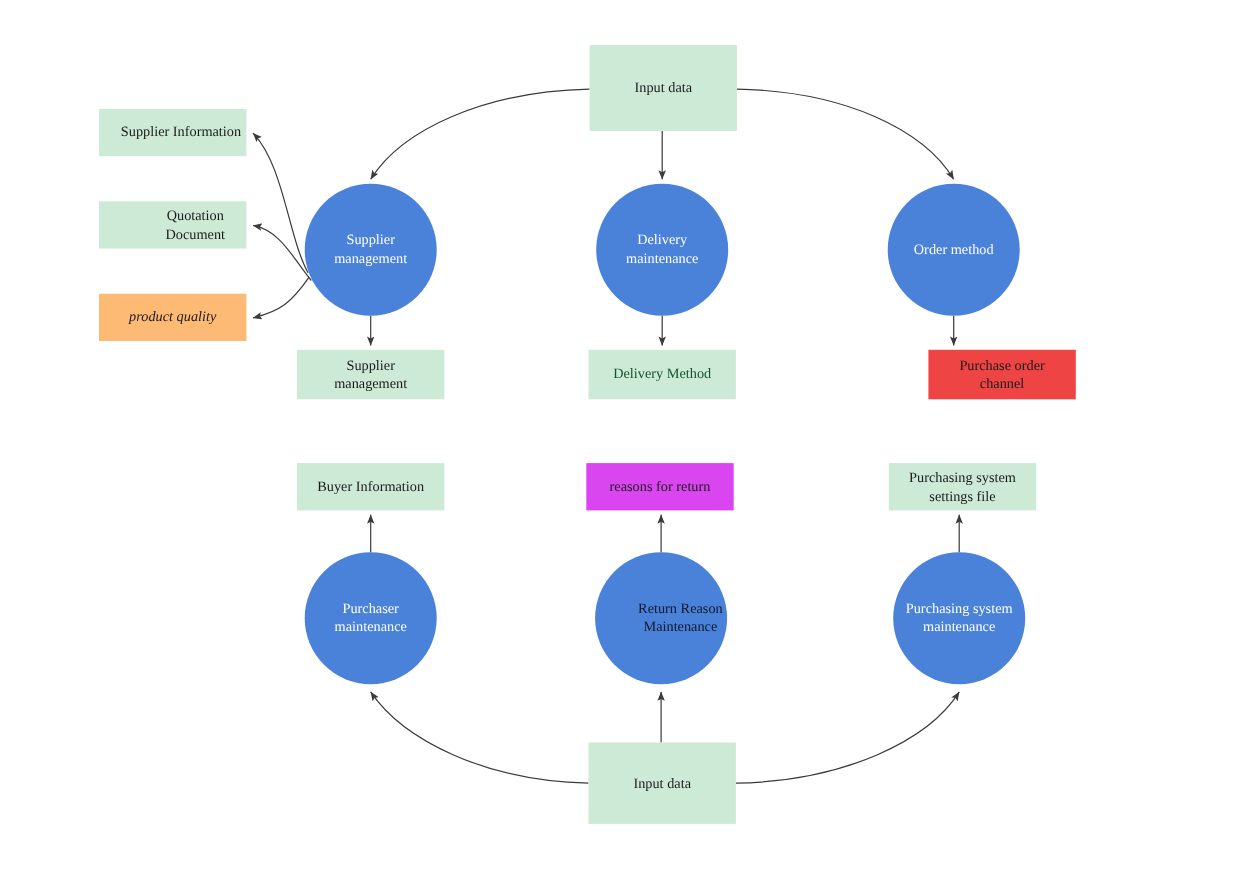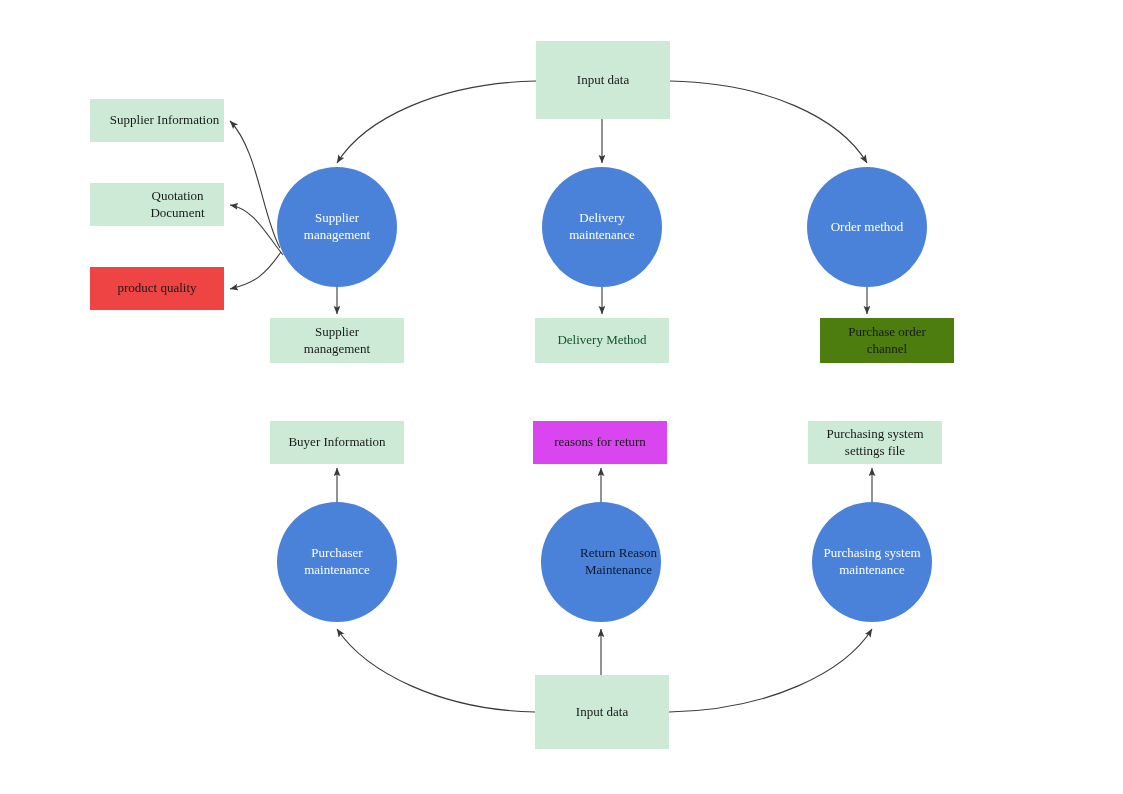--- a/index.html
+++ b/index.html
@@ -77,25 +77,25 @@
         <path d="M 535 712 C 440 710 366 672 337 629" marker-end="url(#arrowhead)"></path>
         <path d="M 601 675 L 601 629" marker-end="url(#arrowhead)"></path>
         <path d="M 669 712 C 770 710 845 672 872 629" marker-end="url(#arrowhead)"></path>
       </g>
   </svg>
 
   <div id="store-layer">
       <div class="node store" style="left: 536px; top: 41px; width: 134px; height: 78px; background: rgb(205, 234, 214); color: rgb(26, 26, 26);"><span>Input data</span></div>
       <div class="node store" style="left: 90px; top: 99px; width: 134px; height: 43px; background: rgb(205, 234, 214); color: rgb(26, 26, 26); padding-left: 19px;"><span>Supplier Information</span></div>
       <div class="node store" style="left: 90px; top: 183px; width: 134px; height: 43px; background: rgb(205, 234, 214); color: rgb(26, 26, 26); padding-left: 45px;"><span>Quotation Document</span></div>
-      <div class="node store" style="left: 90px; top: 267px; width: 134px; height: 43px; background: #ef4444; color: rgb(26, 26, 26);"><span>product quality</span></div>
+      <div class="node store" style="left: 90px; top: 267px; width: 134px; height: 43px; background: #fdba74; color: rgb(26, 26, 26); font-style: italic;"><span>product quality</span></div>
       <div class="node store" style="left: 270px; top: 318px; width: 134px; height: 45px; background: rgb(205, 234, 214); color: rgb(26, 26, 26);"><span>Supplier
 management</span></div>
       <div class="node store" style="left: 535px; top: 318px; width: 134px; height: 45px; background: rgb(205, 234, 214); color: #14532d;"><span>Delivery Method</span></div>
-      <div class="node store" style="left: 820px; top: 318px; width: 134px; height: 45px; background: #4d7c0f; color: rgb(26, 26, 26);"><span>Purchase order
+      <div class="node store" style="left: 844px; top: 318px; width: 134px; height: 45px; background: #ef4444; color: rgb(26, 26, 26);"><span>Purchase order
 channel</span></div>
       <div class="node store" style="left: 270px; top: 421px; width: 134px; height: 43px; background: rgb(205, 234, 214); color: rgb(26, 26, 26);"><span>Buyer Information</span></div>
       <div class="node store" style="left: 533px; top: 421px; width: 134px; height: 43px; background: #d946ef; color: rgb(26, 26, 26);"><span>reasons for return</span></div>
       <div class="node store" style="left: 808px; top: 421px; width: 134px; height: 43px; background: rgb(205, 234, 214); color: rgb(26, 26, 26);"><span>Purchasing system
 settings file</span></div>
       <div class="node store" style="left: 535px; top: 675px; width: 134px; height: 74px; background: rgb(205, 234, 214); color: rgb(26, 26, 26);"><span>Input data</span></div>
     </div>
   <div id="process-layer">
       <div class="node process" style="left: 277px; top: 167px; width: 120px; height: 120px; background: rgb(74, 130, 218); color: rgb(255, 255, 255);"><span>Supplier
 management</span></div>

